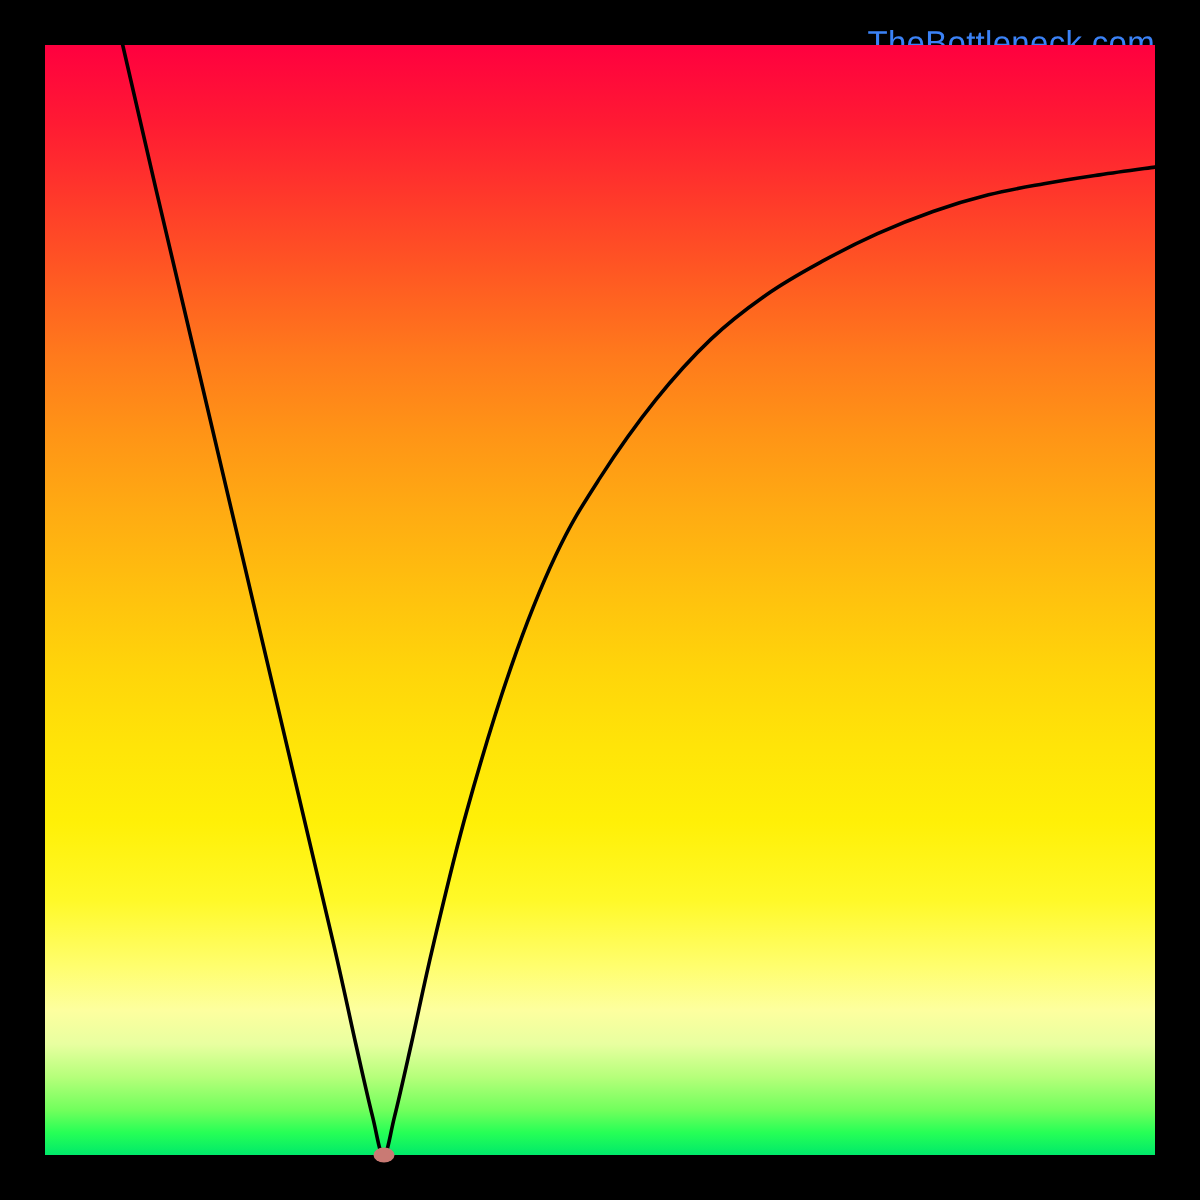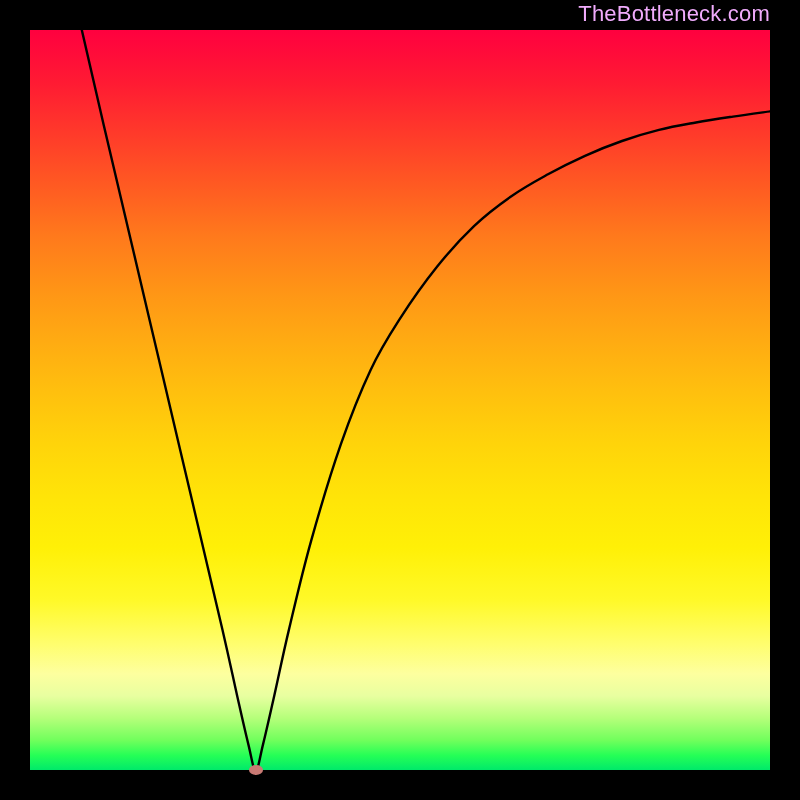--- a/index.html
+++ b/index.html
@@ -5,26 +5,26 @@
   * { margin: 0; padding: 0; box-sizing: border-box; }
   html, body { width: 800px; height: 800px; overflow: hidden; background: #000; }
   .frame {
     position: relative;
     width: 800px;
     height: 800px;
     background: #000;
   }
   .watermark {
     position: absolute;
-    top: 1px;
+    top: 16px;
     right: 30px;
     font-family: Arial, Helvetica, sans-serif;
     font-size: 22px;
     font-weight: 500;
-    color: #f0abfc;
+    color: #3b82f6;
     letter-spacing: 0.2px;
   }
   .plot {
     position: absolute;
     left: 30px;
     top: 30px;
     width: 740px;
     height: 740px;
     background: linear-gradient(to bottom,
       #ff003f 0%,

